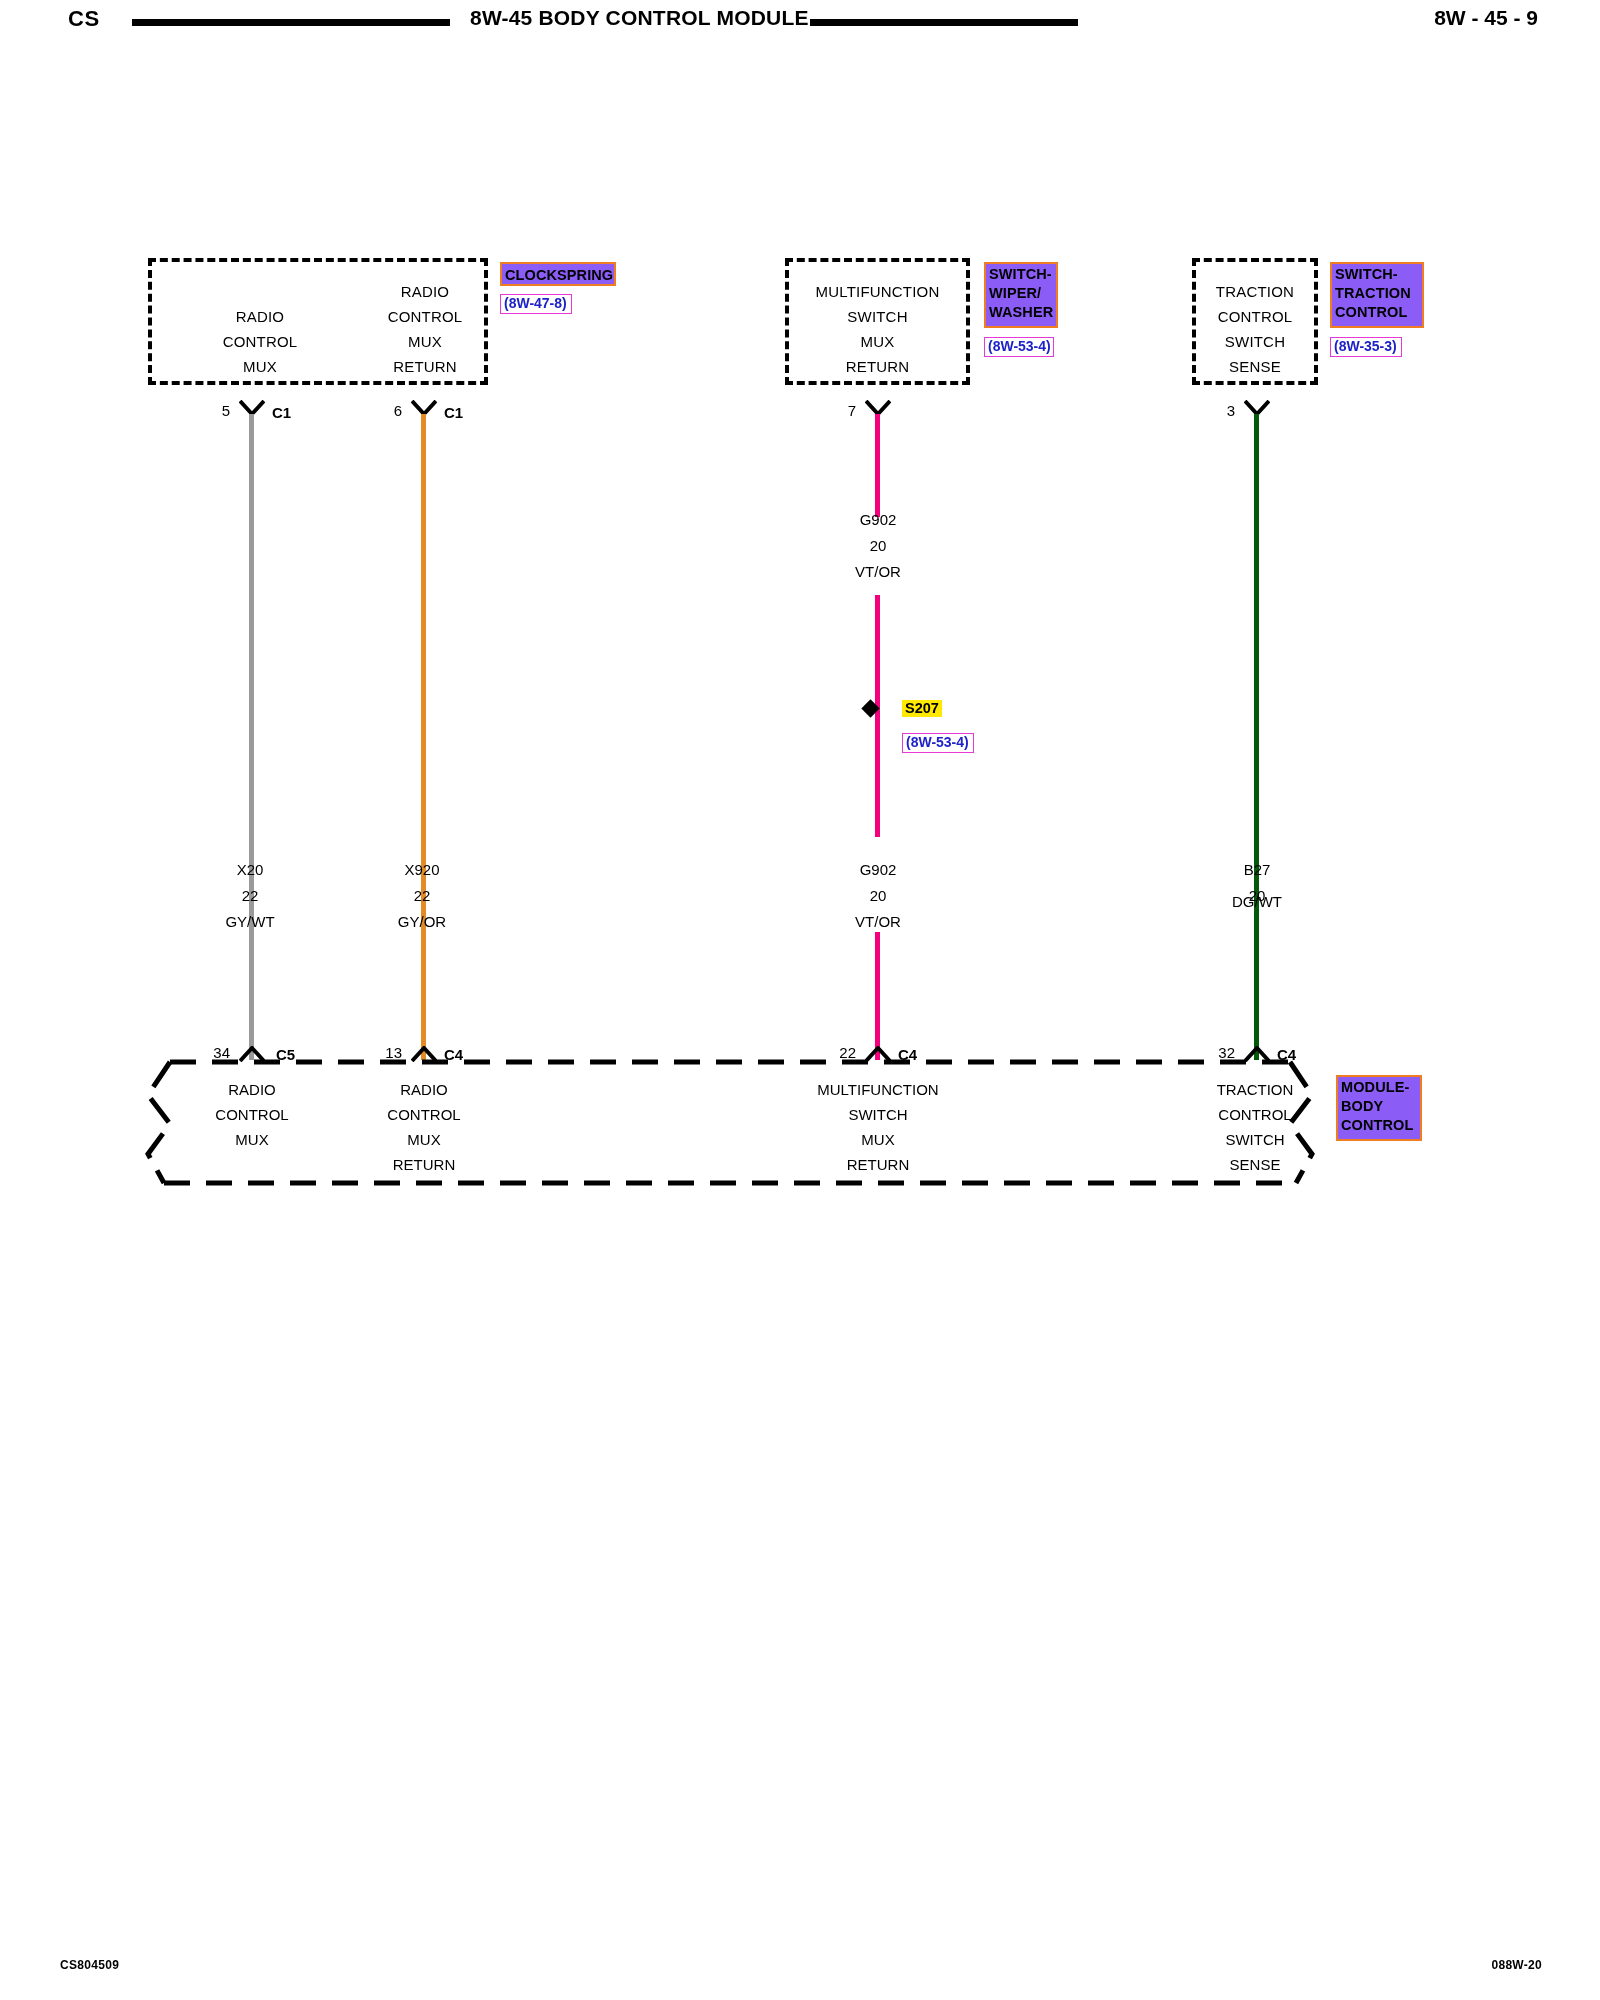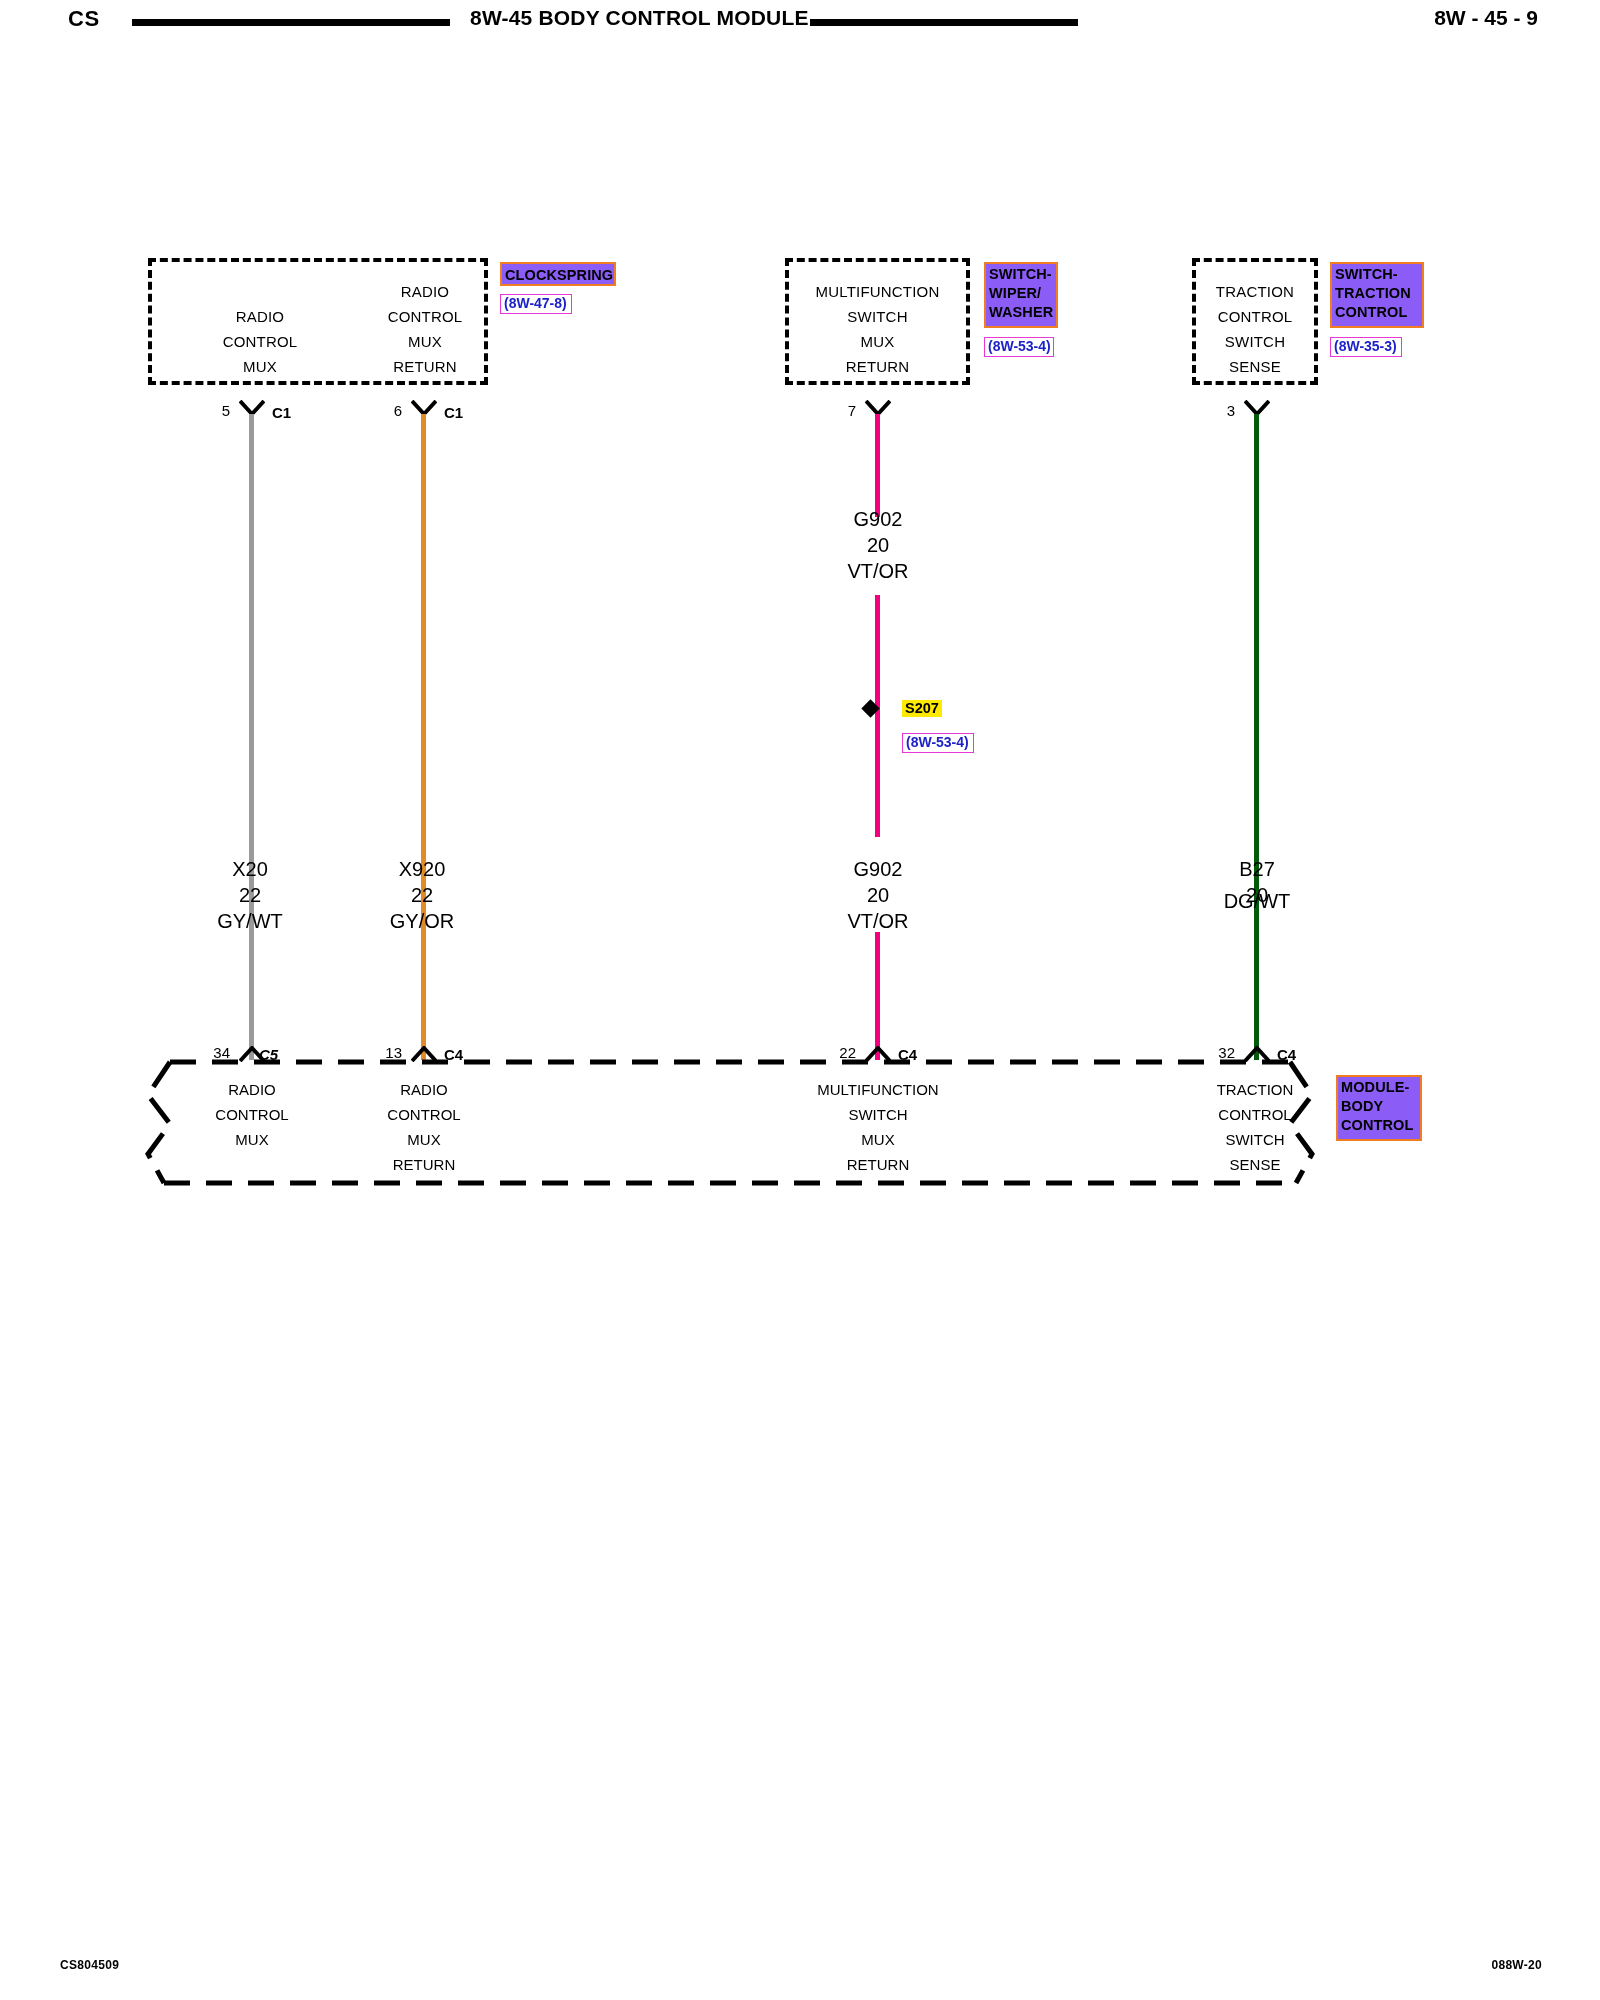--- a/index.html
+++ b/index.html
@@ -139,21 +139,21 @@
     position: absolute;
     font-size: 15px;
     font-weight: bold;
     white-space: nowrap;
   }
 
   
   .wire-spec {
     position: absolute;
     text-align: center;
-    font-size: 20px;
+    font-size: 15px;
     line-height: 25px;
     white-space: nowrap;
   }
 
   
   .splice-dot {
     position: absolute;
     width: 13px; height: 13px;
     background: #000;
     transform: rotate(45deg);
@@ -282,21 +282,21 @@
 <div class="wire-spec" style="left:818px; top:909px; width:120px;">VT/OR</div>
 
 <div class="wire-spec" style="left:1197px; top:857px; width:120px;">B27</div>
 <div class="wire-spec" style="left:1197px; top:883px; width:120px;">20</div>
 <div class="wire-spec" style="left:1197px; top:889px; width:120px;">DG/WT</div>
 
 <svg class="conn-y" style="left:239px; top:1046px;">
   <polyline points="1,15 13,2 25,15" fill="none" stroke="#000" stroke-width="4"></polyline>
 </svg>
 <div class="pin-num" style="left:196px; top:1044px; width:34px;">34</div>
-<div class="conn-id" style="left:259px; top:1046px;font-style:italic;">C5</div>
+<div class="conn-id" style="left:276px; top:1046px;">C5</div>
 
 <svg class="conn-y" style="left:411px; top:1046px;">
   <polyline points="1,15 13,2 25,15" fill="none" stroke="#000" stroke-width="4"></polyline>
 </svg>
 <div class="pin-num" style="left:368px; top:1044px; width:34px;">13</div>
 <div class="conn-id" style="left:444px; top:1046px;">C4</div>
 
 <svg class="conn-y" style="left:865px; top:1046px;">
   <polyline points="1,15 13,2 25,15" fill="none" stroke="#000" stroke-width="4"></polyline>
 </svg>

